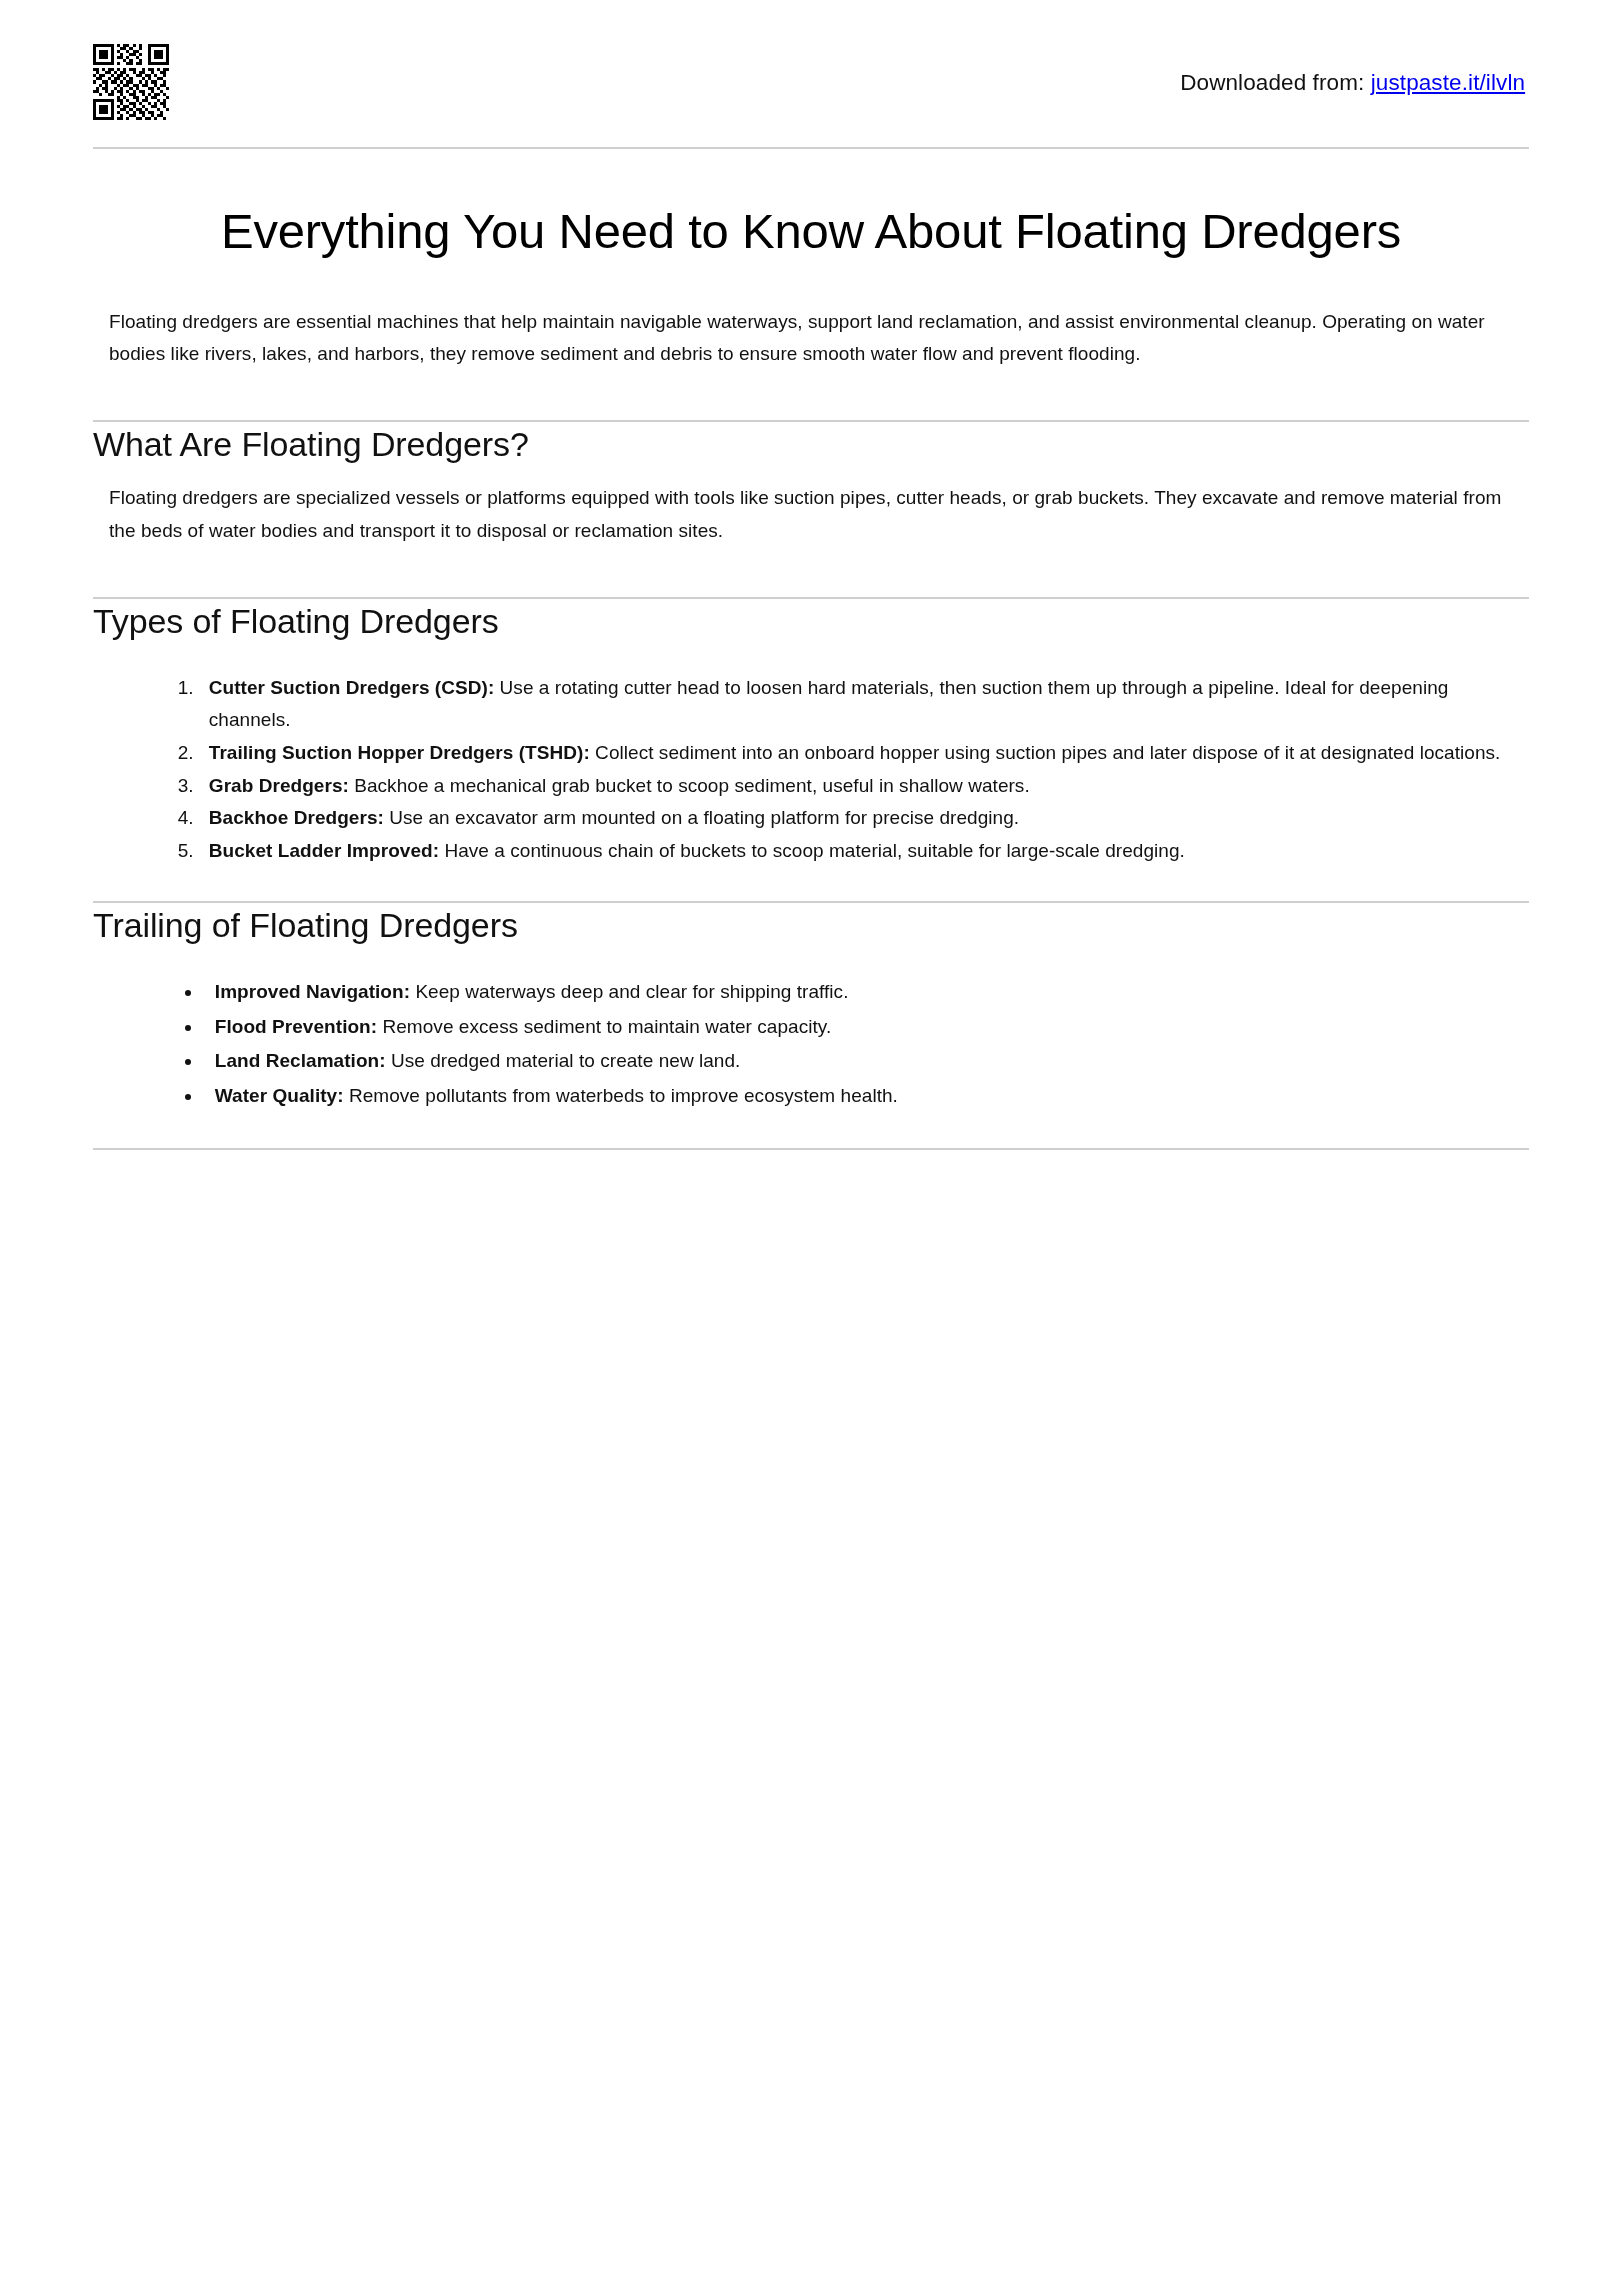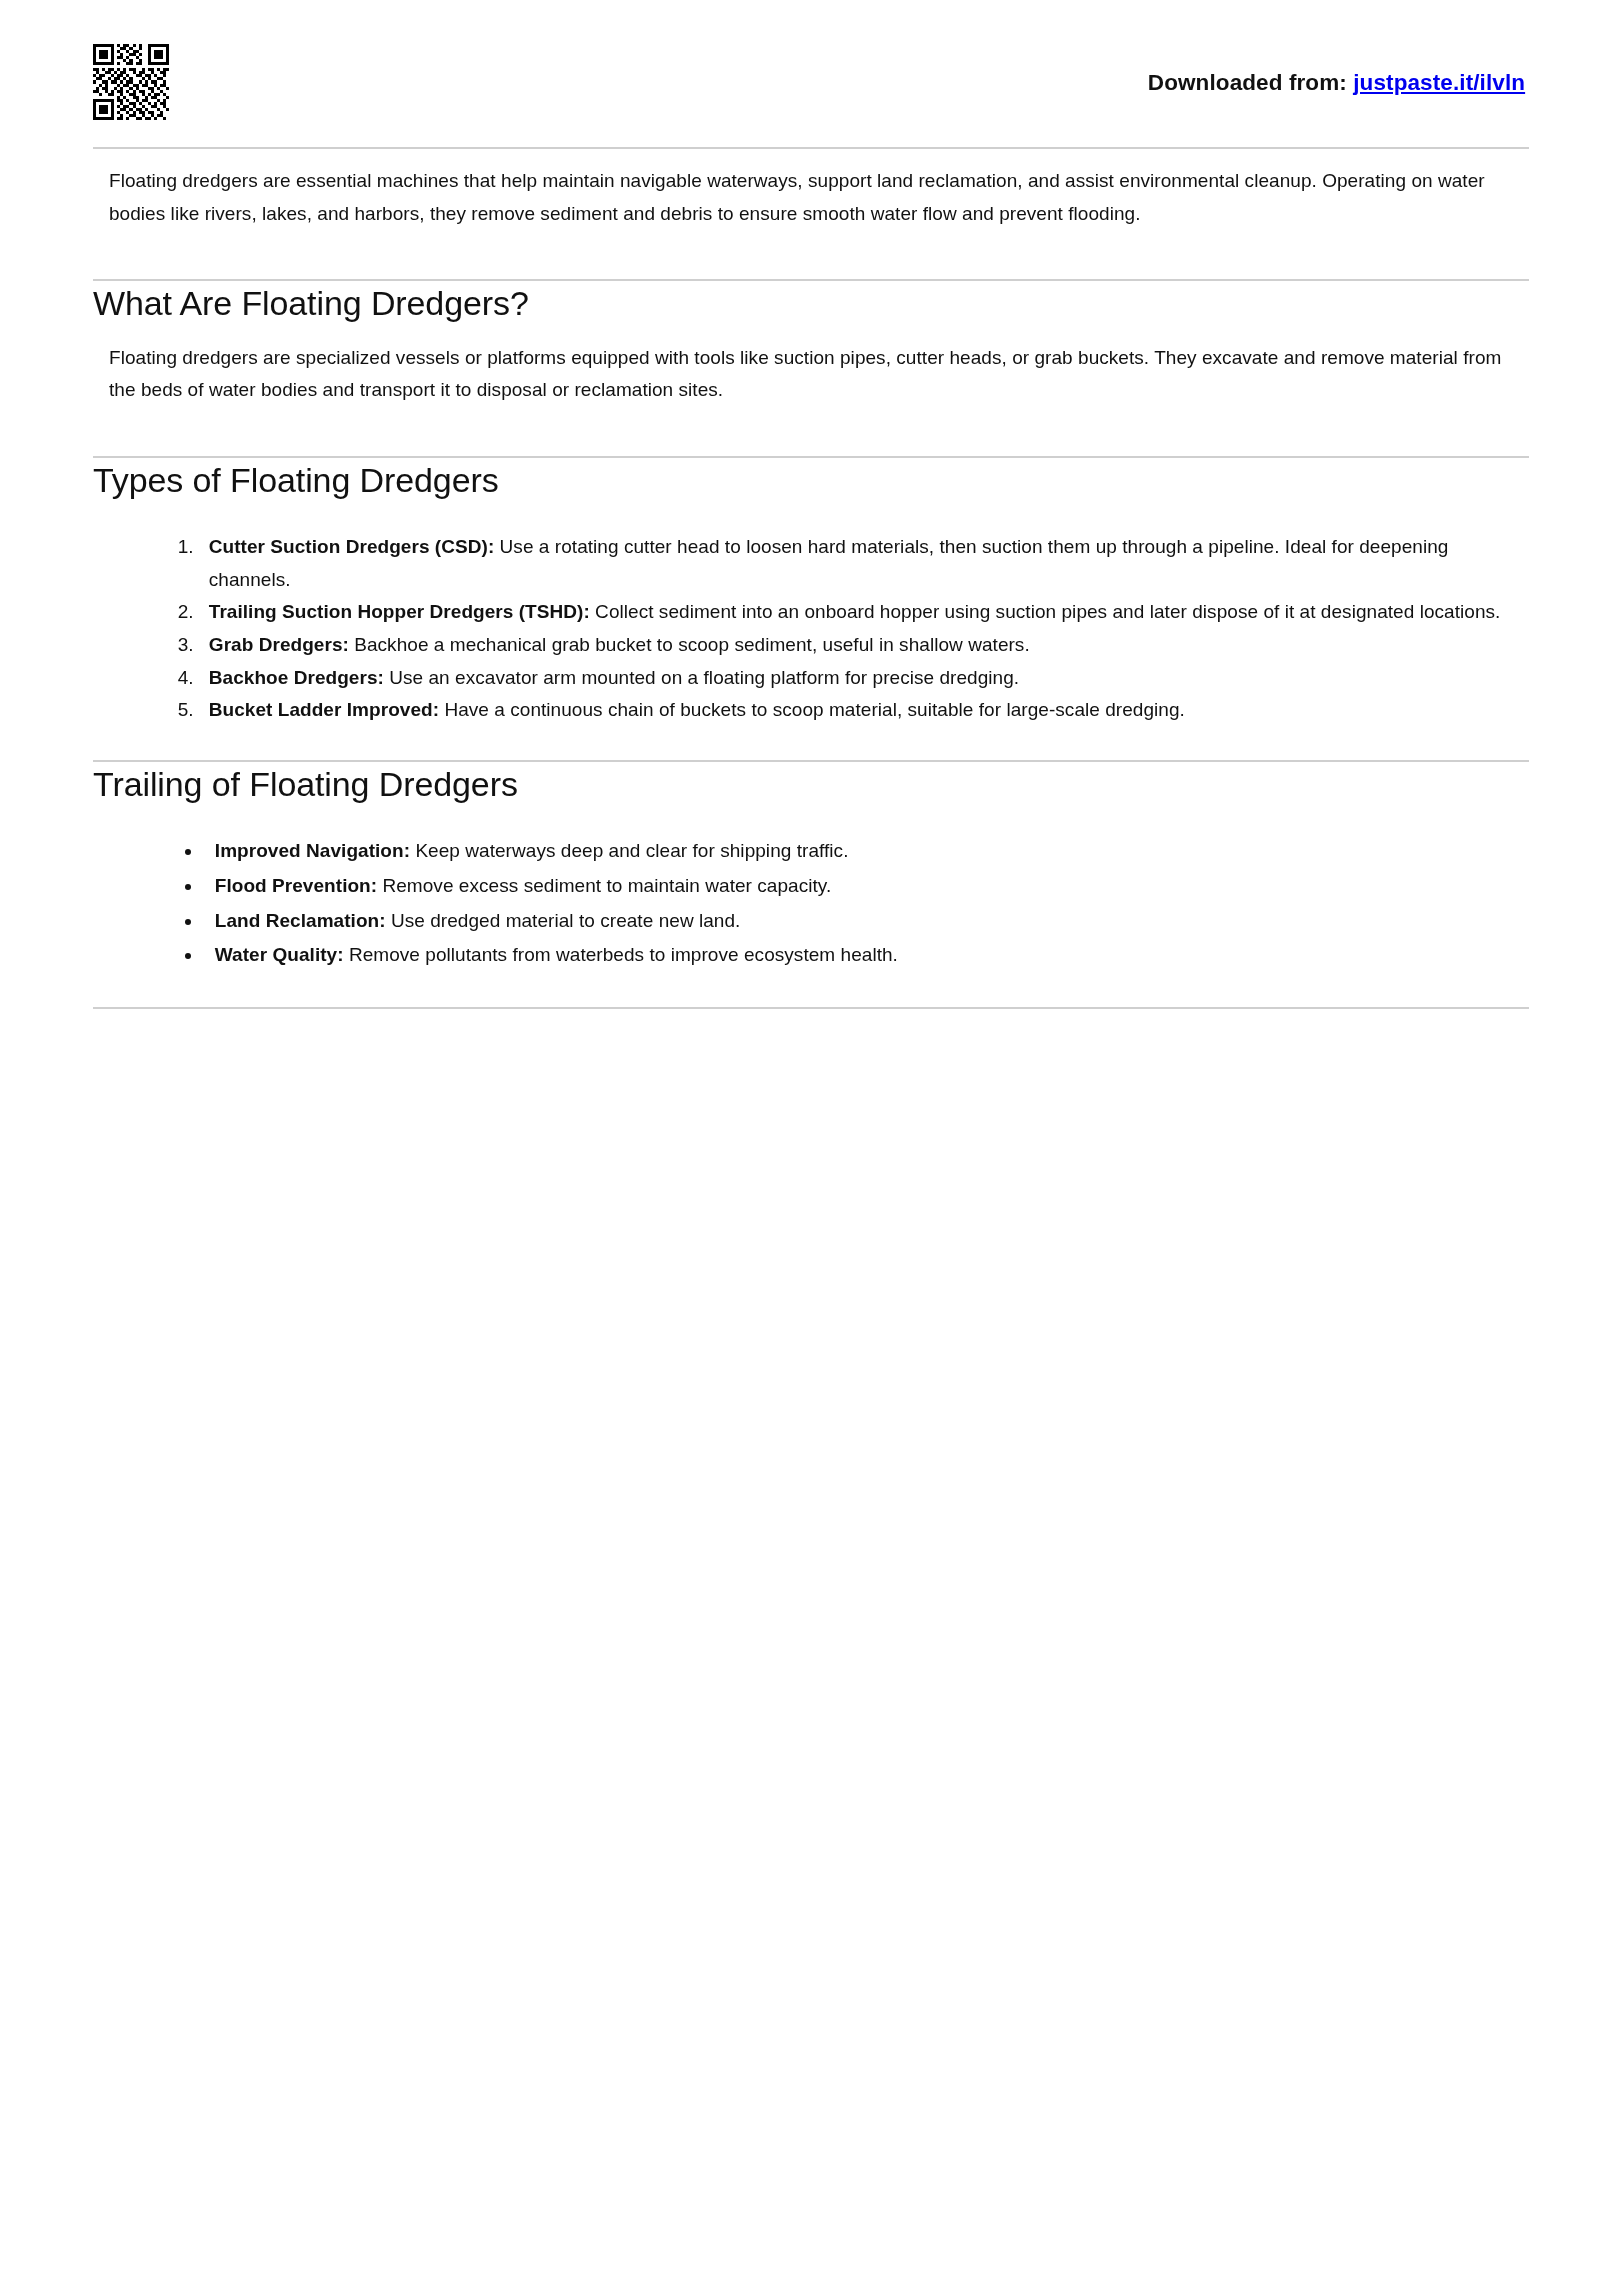--- a/index.html
+++ b/index.html
@@ -24,21 +24,20 @@
   }
 
   
   .doc-header {
     display: flex;
     align-items: center;
     justify-content: space-between;
     height: 147px;
     padding-top: 17.6px;
     box-sizing: border-box;
-    font-weight: bold;
   }
   .qr-wrap {
     width: 76px;
     height: 76px;
     display: block;
   }
   .qr-wrap svg { display: block; }
   .download-line {
     font-size: 22.5px;
     line-height: 1.2;
@@ -291,20 +290,21 @@
     </span>
 
     <div class="download-line">
       <span class="dl-label">Downloaded from:</span>
       <a class="dl-link" href="#">justpaste.it/ilvln</a>
     </div>
   </div>
 
   <hr class="rule">
 
+  <h1 class="doc-title">Everything You Need to Know About Floating Dredgers</h1>
 
   <p class="body-par">Floating dredgers are essential machines that help maintain navigable waterways, support land reclamation, and assist environmental cleanup. Operating on water bodies like rivers, lakes, and harbors, they remove sediment and debris to ensure smooth water flow and prevent flooding.</p>
 
   <div class="spacer-before-rule"></div>
   <hr class="rule rule-thin">
 
   <h2 class="section-title block-gap-top">What Are Floating Dredgers?</h2>
   <p class="body-par block-gap-top-s">Floating dredgers are specialized vessels or platforms equipped with tools like suction pipes, cutter heads, or grab buckets. They excavate and remove material from the beds of water bodies and transport it to disposal or reclamation sites.</p>
 
   <div class="spacer-before-rule"></div>

